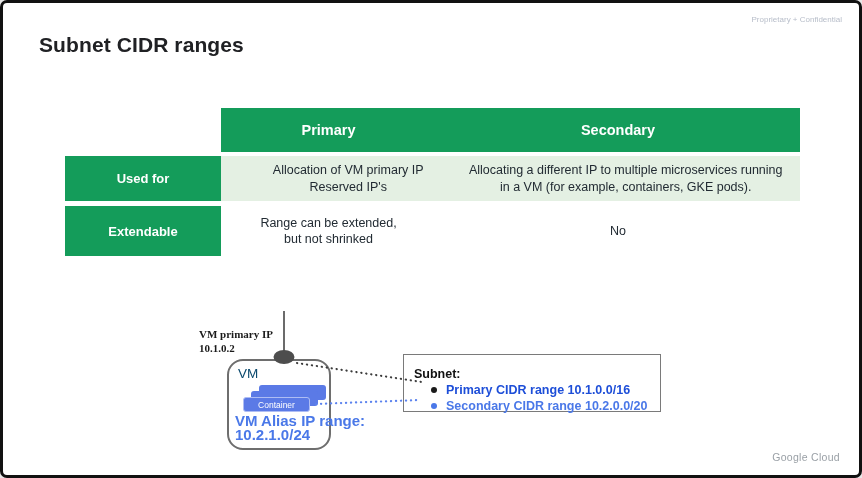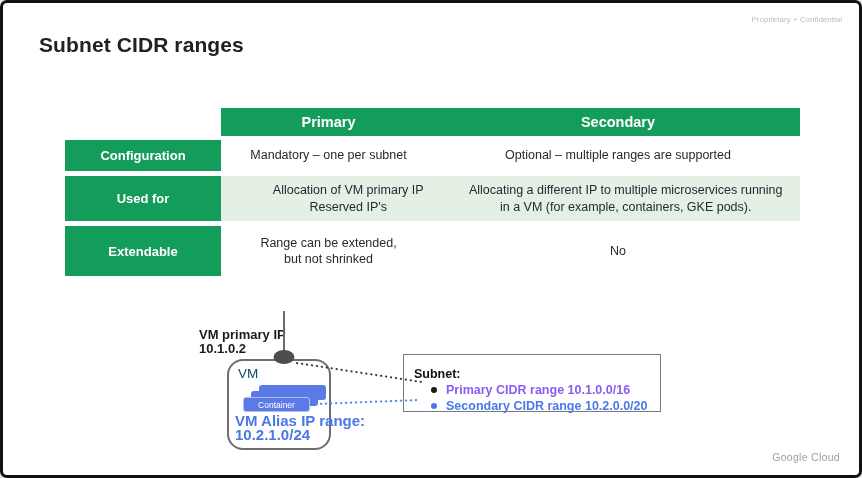--- a/index.html
+++ b/index.html
@@ -35,21 +35,21 @@
   }
 
   
   .cidr-table {
     position: absolute;
     left: 62px;
     top: 105px;
     width: 735px;
   }
   .t-row { display: flex; }
-  .t-header { margin-left: 156px; height: 28px; background: #149C5A; margin-bottom: 4px; }
+  .t-header { margin-left: 156px; height: 44px; background: #149C5A; margin-bottom: 4px; }
   .t-header .hcell {
     display: flex; align-items: center; justify-content: center;
     color: #ffffff; font-weight: bold; font-size: 14.5px;
   }
   .hcell.c1 { width: 215px; }
   .hcell.c2 { width: 364px; }
 
   .t-body-row { margin-bottom: 5px; }
   .t-body-row .rlabel {
     width: 156px; background: #149C5A; color: #ffffff;
@@ -68,21 +68,21 @@
   .cell.c2 { width: 364px; }
   .row-h1 { height: 31px; }
   .row-h2 { height: 45px; }
   .row-h3 { height: 50px; }
   .bg-green-light { background: #E4F0E3; padding-left: 24px; }
   .bg-white { background: #ffffff; }
 
   
   .vm-primary-ip-label {
     position: absolute; left: 196px; top: 325px;
-    font-size: 13px; font-weight: bold; color: #1b1b1b; line-height: 13.5px;
+    font-size: 11px; font-weight: bold; color: #1b1b1b; line-height: 13.5px; font-family: Liberation Serif, serif;
   }
   .vm-box {
     position: absolute; left: 224px; top: 356px;
     width: 104px; height: 91px;
     background: #ffffff;
     border: 2px solid #6e6e6e;
     border-radius: 16px;
   }
   .vm-label {
     position: absolute; left: 235px; top: 363px;
@@ -115,21 +115,21 @@
   .subnet-title { font-size: 12.5px; font-weight: bold; color: #111111; margin-bottom: 2px; }
   .subnet-item {
     display: flex; align-items: center;
     padding-left: 17px; margin-bottom: 2px;
     font-size: 12.5px; font-weight: bold;
   }
   .subnet-item .dot {
     width: 6px; height: 6px; border-radius: 50%;
     margin-right: 9px; flex: 0 0 auto;
   }
-  .subnet-item.primary   { color: #8b5cf6; }
+  .subnet-item.primary   { color: #1d4ed8; }
   .subnet-item.primary .dot { background: #1a1a1a; }
   .subnet-item.secondary { color: #4A78E8; }
   .subnet-item.secondary .dot { background: #4A78E8; }
 
   .diagram-overlay {
     position: absolute; left: 0; top: 0;
     pointer-events: none;
   }
 
   .brand-logo {
@@ -145,27 +145,20 @@
   <div class="confidential">Proprietary + Confidential</div>
 
   <div class="page-title">Subnet CIDR ranges</div>
 
   <div class="cidr-table">
     <div class="t-row t-header">
       <div class="hcell c1">Primary</div>
       <div class="hcell c2">Secondary</div>
     </div>
 
-    <div class="t-row t-body-row">
-      <div class="rlabel row-h1">Configuration</div>
-      <div class="rdata bg-white row-h1">
-        <div class="cell c1">Mandatory – one per subnet</div>
-        <div class="cell c2">Optional – multiple ranges are supported</div>
-      </div>
-    </div>
 
     <div class="t-row t-body-row">
       <div class="rlabel row-h2">Used for</div>
       <div class="rdata bg-green-light row-h2">
         <div class="cell c1">Allocation of VM primary IP
 Reserved IP's</div>
         <div class="cell c2">Allocating a different IP to multiple microservices running in a VM (for example, containers, GKE pods).</div>
       </div>
     </div>
 

